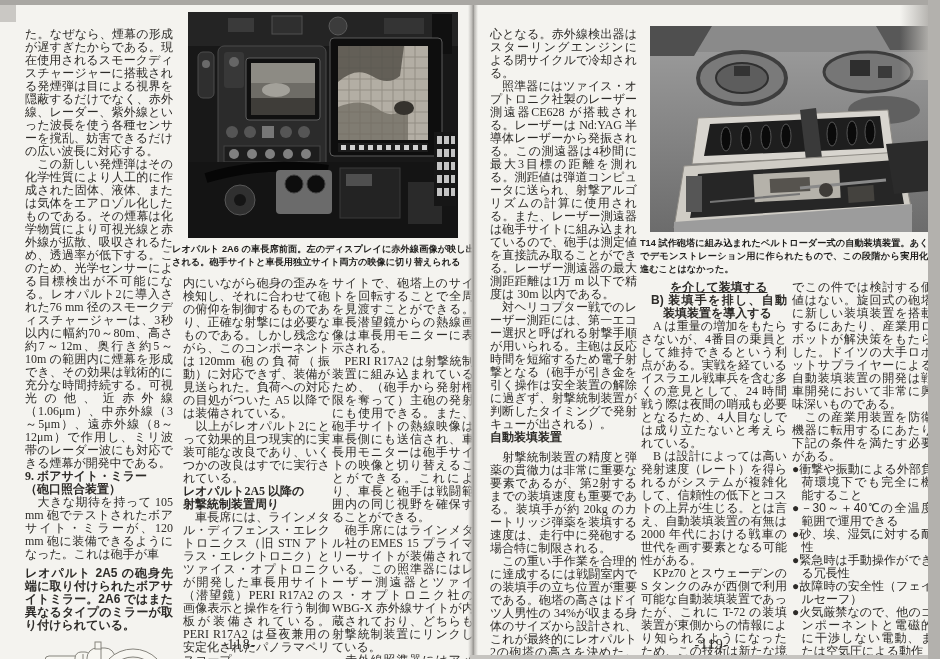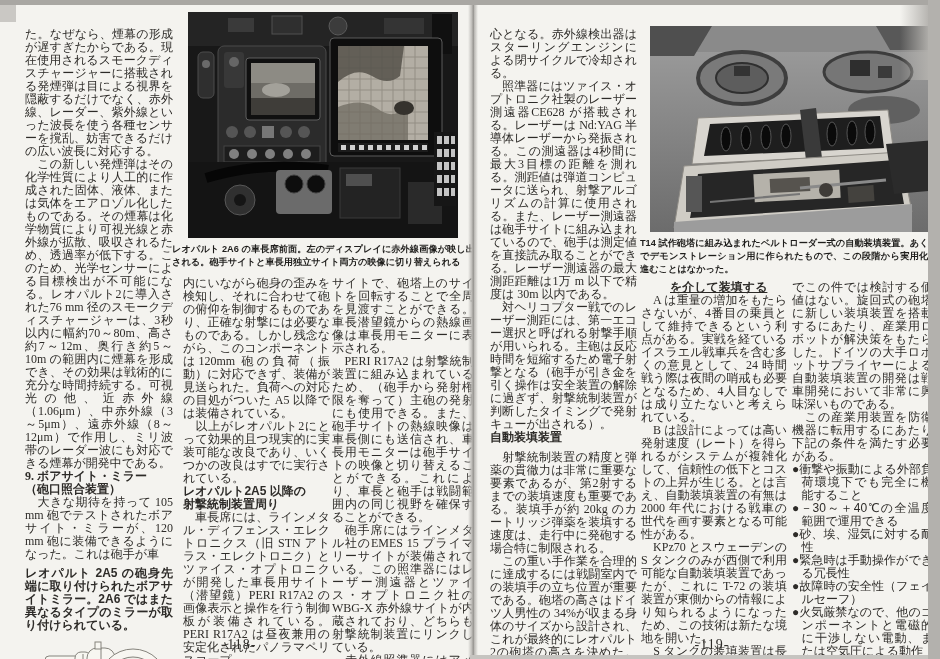--- a/index.html
+++ b/index.html
@@ -15,21 +15,21 @@
   .corner-tl{position:absolute;top:0;left:0;width:16px;height:22px;background:#cac8c4;z-index:5;}
   .gutter{position:absolute;top:0;left:468px;width:10px;height:659px;z-index:4;
     background:linear-gradient(to right,rgba(0,0,0,0),#b9b7b3 42%,#8f8d89 52%,#b9b7b3 62%,rgba(0,0,0,0));}
   .bottom-shade{position:absolute;left:470px;bottom:0;width:470px;height:4px;background:#c6c4c0;z-index:5;}
 
   .col{position:absolute;}
   .body-col p{margin:0;font-size:12px;line-height:13px;text-align:justify;color:#2d2b28;}
   .cap{font-family:"Liberation Sans",sans-serif;font-weight:bold;font-size:9.2px;line-height:12.8px;color:#1f1e1c;text-align:justify;margin:0;}
   .h-num{font-family:Liberation Serif, serif;font-weight:bold;font-size:10.4px;line-height:14px;color:#1c1b1a;margin:11px 0 4px 5px;}
   .h-num2{margin-top:0;}
-  .h-center{font-family:Liberation Sans, sans-serif;font-weight:bold;font-size:11.2px;line-height:15px;text-align:center;color:#1c1b1a;margin:12px 0 2px;}
+  .h-center{font-family:Liberation Serif, serif;font-weight:bold;font-size:11.2px;line-height:15px;text-align:center;color:#1c1b1a;margin:12px 0 2px;}
   .h-center2{margin:0 0 7px;}
   .gap-top{margin-top:6px !important;}
   .item{font-family:"Liberation Sans",sans-serif;font-weight:bold;font-size:9.3px;line-height:13px;color:#222;}
   .ind1{padding-left:10px;}
   .cont-a{padding-left:29px;text-decoration:underline;}
   .hang-b{padding-left:22px;text-indent:-12px;}
   .bullet{font-family:"Liberation Sans",sans-serif;font-size:9.3px;line-height:13px;color:#242220;padding-left:9.5px;text-indent:-9.5px;}
   .pagenum{position:absolute;width:100px;text-align:center;font-size:14px;letter-spacing:1px;color:#2d2b28;}
   .photo{position:absolute;display:block;}
   .drawing{display:block;margin-top:4px;}
@@ -221,20 +221,21 @@
     <p>　照準器にはツァイス・オプトロニク社製のレーザー測遠器CE628 が搭載される。レーザーは Nd:YAG 半導体レーザーから発振される。この測遠器は4秒間に最大3目標の距離を測れる。測距値は弾道コンピュータに送られ、射撃アルゴリズムの計算に使用される。また、レーザー測遠器は砲手サイトに組み込まれているので、砲手は測定値を直接読み取ることができる。レーザー測遠器の最大測距距離は1万 m 以下で精度は 30m 以内である。</p>
     <p>　対ヘリコプター戦でのレーザー測距には、第一エコー選択と呼ばれる射撃手順が用いられる。主砲は反応時間を短縮するため電子射撃となる（砲手が引き金を引く操作は安全装置の解除に過ぎず、射撃統制装置が判断したタイミングで発射キューが出される）。</p>
     <p class="h-center" style="margin-bottom:7px;">自動装填装置</p>
     <p>　射撃統制装置の精度と弾薬の貫徹力は非常に重要な要素であるが、第2射するまでの装填速度も重要である。装填手が約 20kg のカートリッジ弾薬を装填する速度は、走行中に発砲する場合特に制限される。</p>
     <p>　この重い手作業を合理的に達成するには戦闘室内での装填手の立ち位置が重要である。砲塔の高さはドイツ人男性の 34%が収まる身体のサイズから設計され、これが最終的にレオパルト2の砲塔の高さを決めた。発射速度を上げる方法は2つある。</p>
     <p class="item ind1">A) 装填手は着座し、補助装置</p>
   </div>
 
   <div class="col body-col" style="left:641px;top:281px;width:146px;">
     <p class="item cont-a">を介して装填する</p>
+    <p class="item hang-b">B) 装填手を排し、自動装填装置を導入する</p>
     <p>　A は重量の増加をもたらさないが、4番目の乗員として維持できるという利点がある。実戦を経ているイスラエル戦車兵を含む多くの意見として、24 時間戦う際は夜間の哨戒も必要となるため、4人目なしでは成り立たないと考えられている。</p>
     <p>　B は設計によっては高い発射速度（レート）を得られるがシステムが複雑化して、信頼性の低下とコストの上昇が生じる。とは言え、自動装填装置の有無は 2000 年代における戦車の世代を画す要素となる可能性がある。</p>
     <p>　KPz70 とスウェーデンの S タンクのみが西側で利用可能な自動装填装置であったが、これに T-72 の装填装置が東側からの情報により知られるようになったため、この技術は新たな境地を開いた。</p>
     <p>　S タンクの装填装置は長年問題なく機能してきたが、固定砲なの</p>
   </div>
 
   <div class="col body-col" style="left:792px;top:281px;width:141px;">
     <p>でこの件では検討する価値はない。旋回式の砲塔に新しい装填装置を搭載するにあたり、産業用ロボットが解決策をもたらした。ドイツの大手ロボットサプライヤーによる自動装填装置の開発は戦車開発において非常に興味深いものである。</p>
     <p>　この産業用装置を防衛機器に転用するにあたり下記の条件を満たす必要がある。</p>
     <p class="bullet">●衝撃や振動による外部負荷環境下でも完全に機能すること</p>

